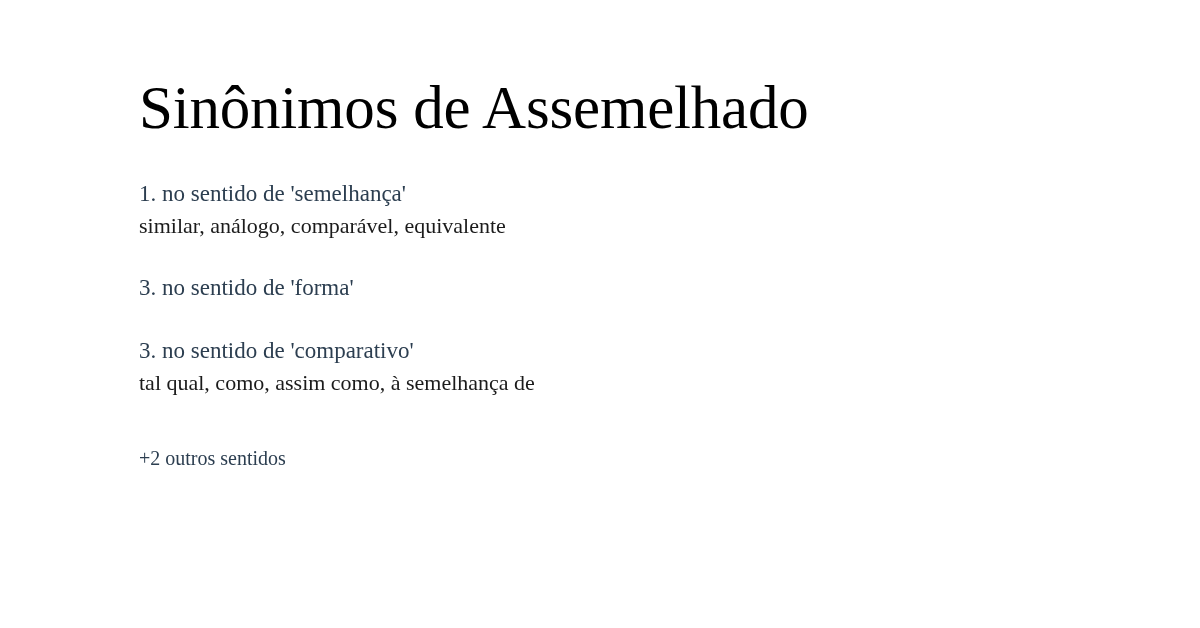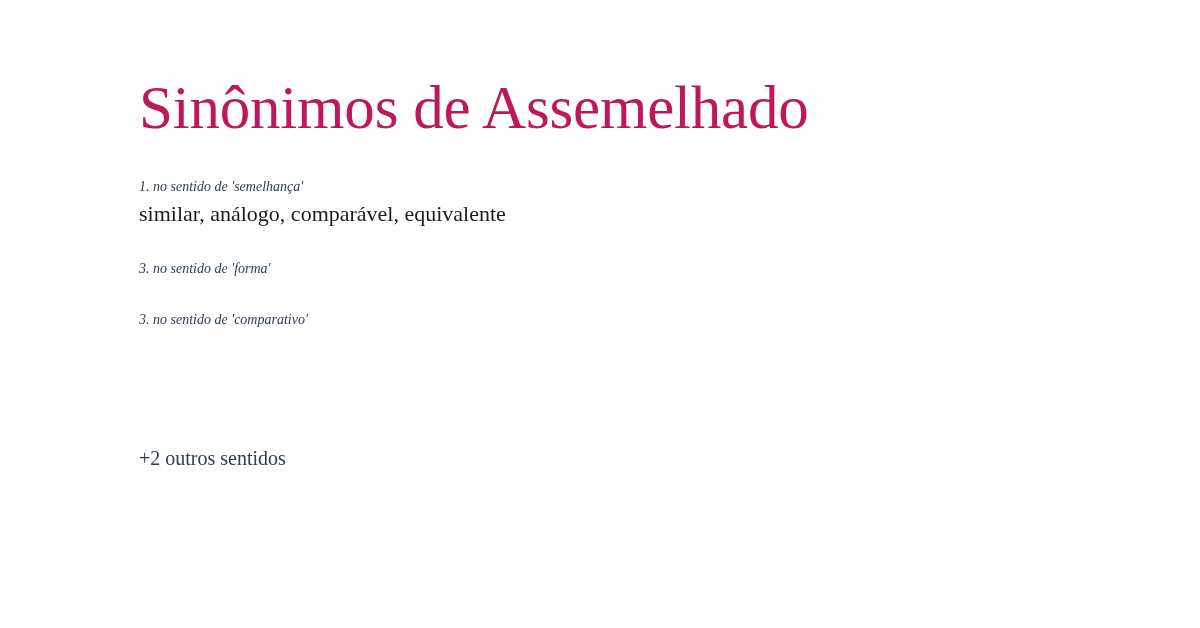--- a/index.html
+++ b/index.html
@@ -27,21 +27,21 @@
   .page-title {
     position: absolute;
     left: 139px;
     top: 74px;
     margin: 0;
     font-family: "Liberation Serif", "DejaVu Serif", serif;
     font-size: 61px;
     font-weight: 400;
     line-height: 1.1;
     letter-spacing: -0.2px;
-    color: #be185d;
+    color: #000000;
     white-space: nowrap;
   }
 
   .senses {
     position: absolute;
     left: 139px;
     top: 178px;
     width: 900px;
     margin: 0;
     padding: 0;
@@ -54,26 +54,25 @@
   }
   .sense-block:last-child {
     margin-bottom: 0;
     margin-top: 16px;
   }
 
   .sense-label {
     display: block;
     margin: 0;
     font-family: "Liberation Serif", "DejaVu Serif", serif;
-    font-size: 14px;
+    font-size: 23px;
     font-weight: 400;
     line-height: 1.35;
     color: #2c3e50;
     white-space: nowrap;
-    font-style: italic;
   }
 
   .sense-words {
     display: block;
     margin: 3px 0 0 0;
     font-family: "Liberation Serif", "DejaVu Serif", serif;
     font-size: 22px;
     font-weight: 400;
     line-height: 1.28;
     color: #1b1b1b;
@@ -122,20 +121,21 @@
       <span class="sense-label">1. no sentido de 'semelhança'</span>
       <span class="sense-words">similar, análogo, comparável, equivalente</span>
     </li>
 
     <li class="sense-block">
       <span class="sense-label">3. no sentido de 'forma'</span>
     </li>
 
     <li class="sense-block">
       <span class="sense-label">3. no sentido de 'comparativo'</span>
+      <span class="sense-words">tal qual, como, assim como, à semelhança de</span>
     </li>
 
   </ul>
 
   <p class="more-senses">+2 outros sentidos</p>
 
 
 </div>
 
 </body></html>

